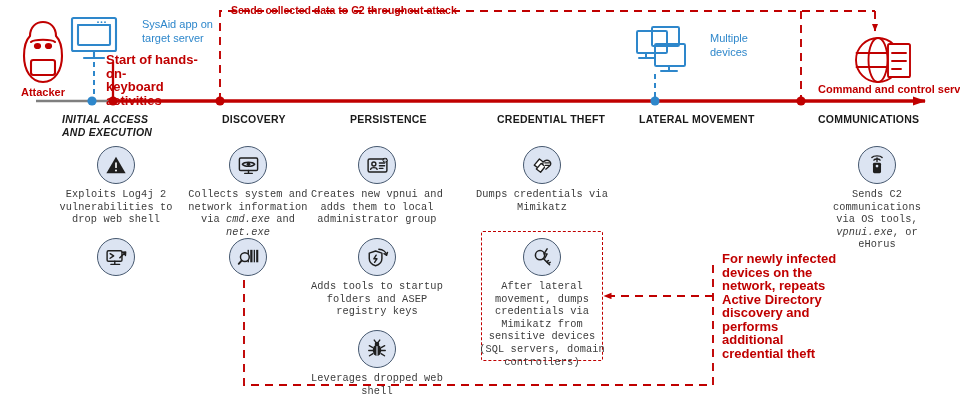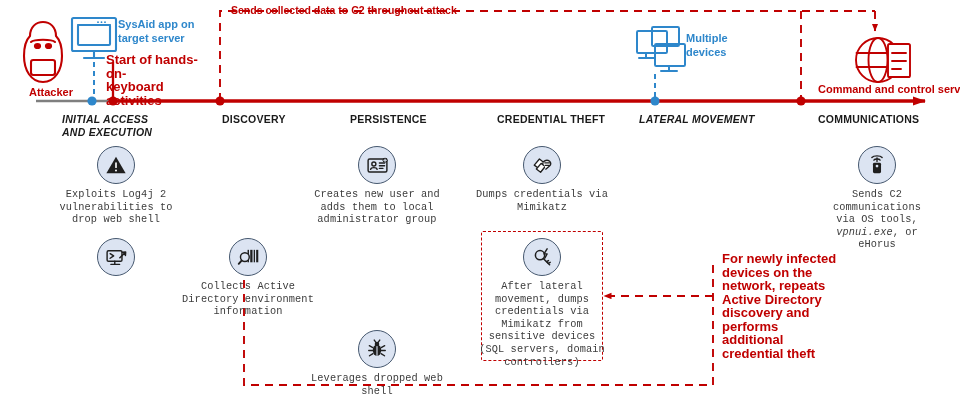--- a/index.html
+++ b/index.html
@@ -15,28 +15,29 @@
   #svg-layer{position:absolute;left:0;top:0;width:960px;height:404px;}
 
   
   .lbl{position:absolute;}
   .phase-label{
     font-size:10.5px;letter-spacing:.25px;color:#1a1a1a;
     font-weight:600;text-align:left;line-height:12.5px;
     white-space:pre-line;
   }
   .blue-note{
-    color:#2E87CB;font-size:11px;line-height:13.5px;font-weight:700;
+    color:#2E87CB;font-size:11px;line-height:13.5px;font-weight:400;
     text-align:center;
+    padding-left:24px;
   }
   .red-note{
     color:#C00000;font-size:13px;line-height:13.5px;font-weight:600;
   }
   .attacker-cap{
-    color:#C00000;font-size:11px;font-weight:700;text-align:right;
+    color:#C00000;font-size:11px;font-weight:700;text-align:center;
   }
   .c2-cap{color:#C00000;font-size:11px;font-weight:700;white-space:nowrap;}
   .top-note{color:#C00000;font-size:10.5px;font-weight:700;white-space:nowrap;}
 
   
   .step{position:absolute;width:132px;text-align:center;font-family:Liberation Mono, monospace;}
   .step .cap{
     font-size:10.3px;line-height:12.6px;color:#3c3c3c;margin-top:4px;
     letter-spacing:.1px;
   }
@@ -153,21 +154,21 @@
 
   <div class="lbl c2-cap" style="left:818px;top:83px;">Command and control server</div>
 
   <div class="lbl red-note" style="left:722px;top:252px;width:118px;">For newly infected devices on the network, repeats Active Directory discovery and performs additional credential theft</div>
 
   <div class="lbl phase-label" style="left:62px;top:113px;width:120px;font-style:italic;">INITIAL ACCESS
 AND EXECUTION</div>
   <div class="lbl phase-label" style="left:222px;top:113px;width:120px;">DISCOVERY</div>
   <div class="lbl phase-label" style="left:350px;top:113px;width:120px;">PERSISTENCE</div>
   <div class="lbl phase-label" style="left:497px;top:113px;width:130px;">CREDENTIAL THEFT</div>
-  <div class="lbl phase-label" style="left:639px;top:113px;width:130px;font-style:italic;">LATERAL MOVEMENT</div>
+  <div class="lbl phase-label" style="left:639px;top:113px;width:130px;">LATERAL MOVEMENT</div>
   <div class="lbl phase-label" style="left:818px;top:113px;width:130px;">COMMUNICATIONS</div>
 
   <div class="step" style="left:50px;top:146px;">
     <div class="icon-badge">
       <svg width="22" height="22" viewBox="0 0 24 24">
         <path d="M12,3 L22.5,21 L1.5,21 Z" fill="#1f1f1f"></path>
         <rect x="11.1" y="9" width="1.8" height="6.4" rx=".8" fill="#fff"></rect>
         <circle cx="12" cy="18" r="1.1" fill="#fff"></circle>
       </svg>
     </div>
@@ -179,49 +180,74 @@
       <svg width="23" height="23" viewBox="0 0 24 24" fill="none" stroke="#1f1f1f" stroke-width="1.5" stroke-linejoin="round" stroke-linecap="round">
         <rect x="2.2" y="5" width="15.5" height="11" rx="1.4"></rect>
         <path d="M6.2,19.2 h9"></path>
           <path d="M10.2,16 v3.2"></path>
         <path d="M5.4,12.8 L9,10.4 L5.4,8"></path>
         <path d="M15.5,12.2 L21.5,6.4 M21.5,6.4 l-3.4,.2 M21.5,6.4 l-.2,3.4" stroke-width="1.6"></path>
       </svg>
     </div>
   </div>
 
+  <div class="step" style="left:182px;top:146px;">
+    <div class="icon-badge">
+      <svg width="23" height="23" viewBox="0 0 24 24" fill="none" stroke="#1f1f1f" stroke-width="1.5" stroke-linejoin="round" stroke-linecap="round">
+        <rect x="2.5" y="4.2" width="19" height="13" rx="1.4"></rect>
+        <path d="M8,20.2 h8"></path>
+          <path d="M12,17.2 v3"></path>
+        <path d="M5.6,10.7 C7.6,7.8 16.4,7.8 18.4,10.7 C16.4,13.6 7.6,13.6 5.6,10.7 Z"></path>
+        <circle cx="12" cy="10.7" r="1.9" fill="#1f1f1f" stroke="none"></circle>
+      </svg>
+    </div>
+    <div class="cap">
+      <span>Collects system and network information via </span><i>cmd.exe</i><span> and </span><i>net.exe</i>
+    </div>
+  </div>
 
   <div class="step" style="left:182px;top:238px;">
     <div class="icon-badge">
       <svg width="23" height="23" viewBox="0 0 24 24" fill="none" stroke="#1f1f1f" stroke-width="1.5" stroke-linejoin="round" stroke-linecap="round">
         <rect x="11" y="4" width="1.5" height="13" fill="#1f1f1f" stroke="none"></rect>
         <rect x="13.8" y="4" width="2.4" height="13" fill="#1f1f1f" stroke="none"></rect>
         <rect x="17.4" y="4" width="1.4" height="13" fill="#1f1f1f" stroke="none"></rect>
         <rect x="20" y="4" width="2.2" height="13" fill="#1f1f1f" stroke="none"></rect>
         <circle cx="8.2" cy="11.6" r="4.6" fill="#DCE4F2"></circle>
         <path d="M4.8,15.2 L1.8,18.6" stroke-width="2"></path>
       </svg>
     </div>
-    <div class="cap">Collects Active Directory environment information</div>
   </div>
 
   <div class="step" style="left:311px;top:146px;">
     <div class="icon-badge">
       <svg width="23" height="23" viewBox="0 0 24 24" fill="none" stroke="#1f1f1f" stroke-width="1.5" stroke-linejoin="round" stroke-linecap="round">
         <rect x="2.2" y="5.2" width="19.6" height="13.6" rx="1.6"></rect>
         <circle cx="8.2" cy="10.4" r="2.1"></circle>
         <path d="M4.8,16 C5.4,13.6 11,13.6 11.6,16"></path>
         <path d="M14,9.4 h5.4 M14,12.2 h5.4 M14,15 h3.6"></path>
         <circle cx="19.9" cy="6.6" r="2.6" fill="#1f1f1f" stroke="none"></circle>
         <path d="M19.9,5.2 v2.8 M18.5,6.6 h2.8" stroke="#DCE4F2" stroke-width="1.1"></path>
       </svg>
     </div>
-    <div class="cap">Creates new user and adds them to local administrator group</div>
-  </div>
-
+    <div class="cap">Creates new vpnui and adds them to local administrator group</div>
+  </div>
+
+  <div class="step" style="left:311px;top:238px;">
+    <div class="icon-badge">
+      <svg width="23" height="23" viewBox="0 0 24 24" fill="none" stroke="#1f1f1f" stroke-width="1.5" stroke-linejoin="round" stroke-linecap="round">
+        <path d="M10,5.2 L16.6,7.4 V13 C16.6,17 13.4,19.6 10,20.6
+                 C6.6,19.6 3.4,17 3.4,13 V7.4 Z"></path>
+        <path d="M10.6,9.6 L8.2,13.4 h3.2 L9,17"></path>
+        <path d="M13.4,3.4 C17.6,3.6 21,6.2 21.4,9.6" stroke-width="1.5"></path>
+        <path d="M21.4,9.6 l-2.6,-1.6 M21.4,9.6 l1,-2.9" stroke-width="1.5"></path>
+      </svg>
+    </div>
+    <div class="cap">Adds tools to startup folders and ASEP registry keys</div>
+  </div>
 
   <div class="step" style="left:311px;top:330px;">
     <div class="icon-badge">
       <svg width="22" height="22" viewBox="0 0 24 24" fill="none" stroke="#1f1f1f" stroke-width="1.5" stroke-linejoin="round" stroke-linecap="round">
         <ellipse cx="12" cy="13.4" rx="4.6" ry="6.2" fill="#1f1f1f" stroke="none"></ellipse>
         <path d="M12,8.6 v10.6" stroke="#DCE4F2" stroke-width="1.2"></path>
         <circle cx="12" cy="6.6" r="2.5" fill="#1f1f1f" stroke="none"></circle>
         <path d="M10.6,4.6 L9,2.2 M13.4,4.6 L15,2.2"></path>
         <path d="M7.4,10.4 L3.6,8.4 M7.4,13.6 L3,13.6 M7.6,17 L3.8,19.4"></path>
         <path d="M16.6,10.4 L20.4,8.4 M16.6,13.6 L21,13.6 M16.4,17 L20.2,19.4"></path>

